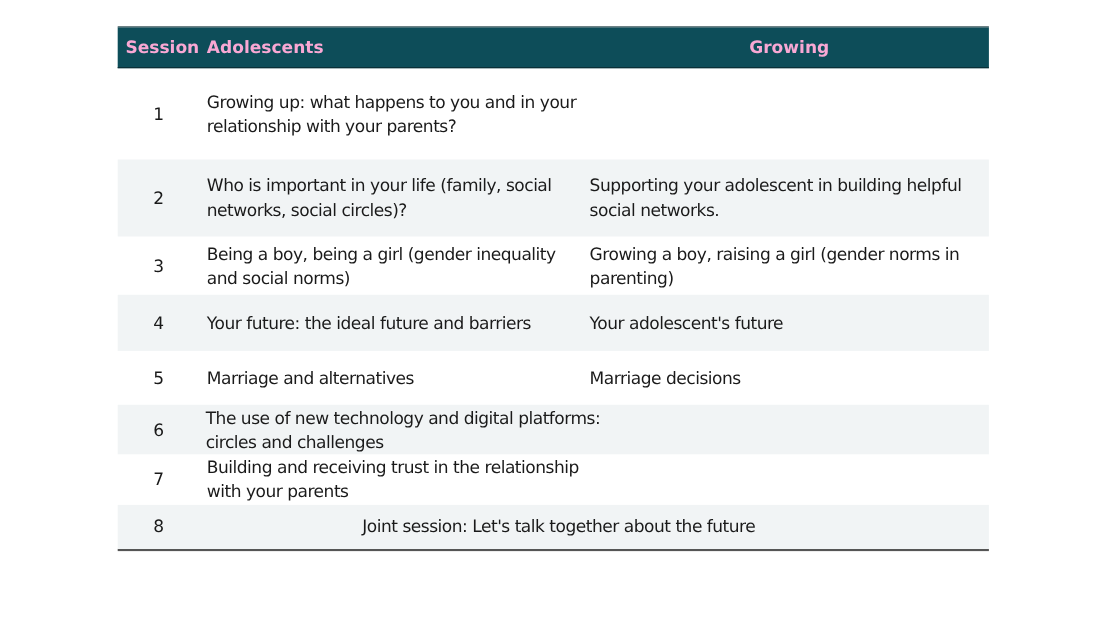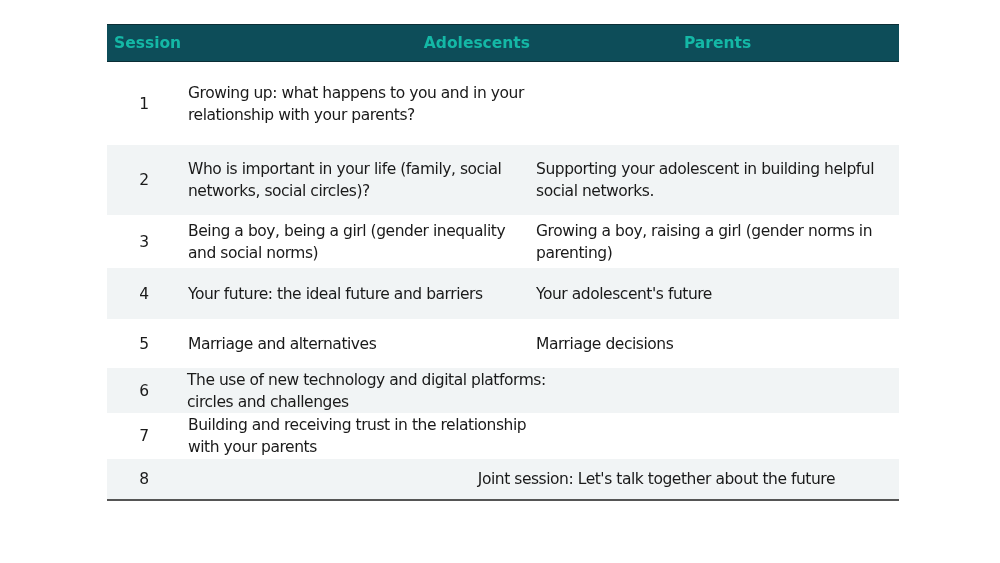--- a/index.html
+++ b/index.html
@@ -1,39 +1,39 @@
 <!DOCTYPE html>
 <html><head>
   <meta charset="utf-8">
   <style>
     html, body { margin: 0; padding: 0; background: #ffffff; }
     body { width: 1000px; height: 563px; position: relative; overflow: hidden;
       font-family: "DejaVu Sans", sans-serif; color: #1a1a1a; }
     .table { position: absolute; left: 107px; top: 24px; width: 792px;
       border-top: 1px solid #0d2f36; border-bottom: 2px solid #555; }
     .row { display: flex; align-items: center; box-sizing: border-box; }
-    .header { background: #0d4d59; height: 37px; border-bottom: 1px solid #0a2e35; color: #14b8a6; font-weight: bold; font-size: 15.5px; }
+    .header { background: #0d4d59; height: 37px; border-bottom: 1px solid #0a2e35; color: #f9a8d4; font-weight: bold; font-size: 15.5px; }
     .header .c1 { width: 74px; padding-left: 7px; box-sizing: border-box; text-align: left; }
-    .header .c2 { width: 349px; text-align: right; }
+    .header .c2 { width: 349px; text-align: left; }
     .header .c3 { width: 369px; text-align: center; }
     .c1 { width: 74px; text-align: center; flex: none; font-size: 15.5px; }
     .c2 { width: 349px; flex: none; font-size: 15.5px; line-height: 22px; padding-left: 7px; box-sizing: border-box; }
     .c3 { width: 369px; flex: none; font-size: 15.5px; line-height: 22px; padding-left: 6px; box-sizing: border-box; }
-    .joint { flex: 1; text-align: right; font-size: 15.5px; padding-right: 64px; }
+    .joint { flex: 1; text-align: center; font-size: 15.5px; padding-right: 64px; }
     .alt { background: #f1f4f5; }
     .body-row { letter-spacing: -0.45px; }
   </style>
 </head>
 <body>
 
 <div class="table">
   <div class="row header">
     <div class="c1">Session</div>
     <div class="c2">Adolescents</div>
-    <div class="c3">Parents</div>
+    <div class="c3">Growing</div>
   </div>
 
   <div class="row body-row" style="height:83px;">
     <div class="c1">1</div>
     <div class="c2">Growing up: what happens to you and in your relationship with your parents?</div>
   </div>
 
   <div class="row body-row alt" style="height:70px;">
     <div class="c1">2</div>
     <div class="c2">Who is important in your life (family, social networks, social circles)?</div>

